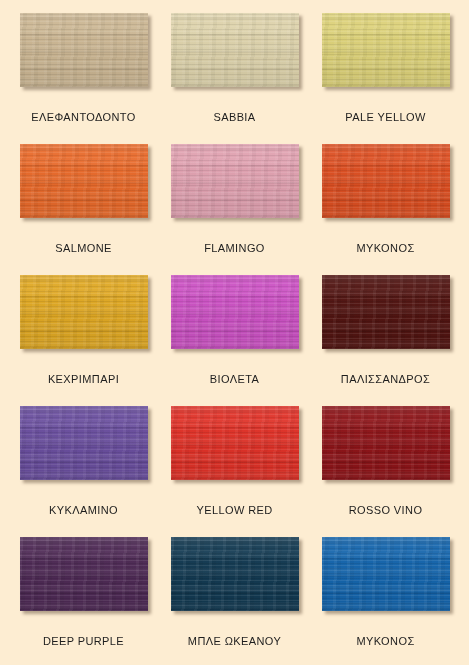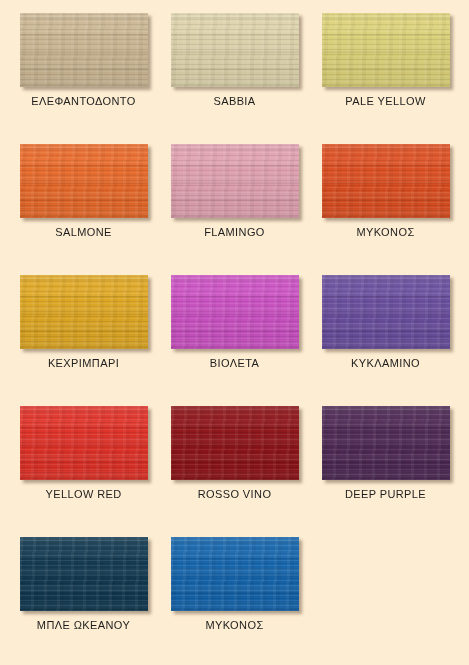--- a/index.html
+++ b/index.html
@@ -92,21 +92,21 @@
     left: 0; top: 0; right: 0; bottom: 0;
     background:
       linear-gradient(180deg,
         rgba(255,255,255,0.10) 0%,
         rgba(255,255,255,0.02) 22%,
         rgba(0,0,0,0.03) 58%,
         rgba(0,0,0,0.07) 100%);
     pointer-events: none;
   }
   .label {
-    margin-top: 8px;
+    margin-top: 24px;
     font-size: 11px;
     letter-spacing: 0.4px;
     color: #1d1d1d;
     text-align: center;
     white-space: nowrap;
     font-family: "Liberation Sans", sans-serif;
   }
 </style>
 </head>
 <body>
@@ -187,20 +187,29 @@
     <div class="cell">
       <div class="swatch-wrap">
         <div class="swatch" style="background-color: rgb(203, 82, 195);">
           <div class="grain"></div>
           <div class="sheen"></div>
         </div>
       </div>
       <div class="label">ΒΙΟΛΕΤΑ</div>
     </div>
 
+    <div class="cell">
+      <div class="swatch-wrap">
+        <div class="swatch" style="background-color: rgb(82, 21, 18);">
+          <div class="grain"></div>
+          <div class="sheen"></div>
+        </div>
+      </div>
+      <div class="label">ΠΑΛΙΣΣΑΝΔΡΟΣ</div>
+    </div>
 
     <div class="cell">
       <div class="swatch-wrap">
         <div class="swatch" style="background-color: rgb(106, 79, 158);">
           <div class="grain"></div>
           <div class="sheen"></div>
         </div>
       </div>
       <div class="label">ΚΥΚΛΑΜΙΝΟ</div>
     </div>

